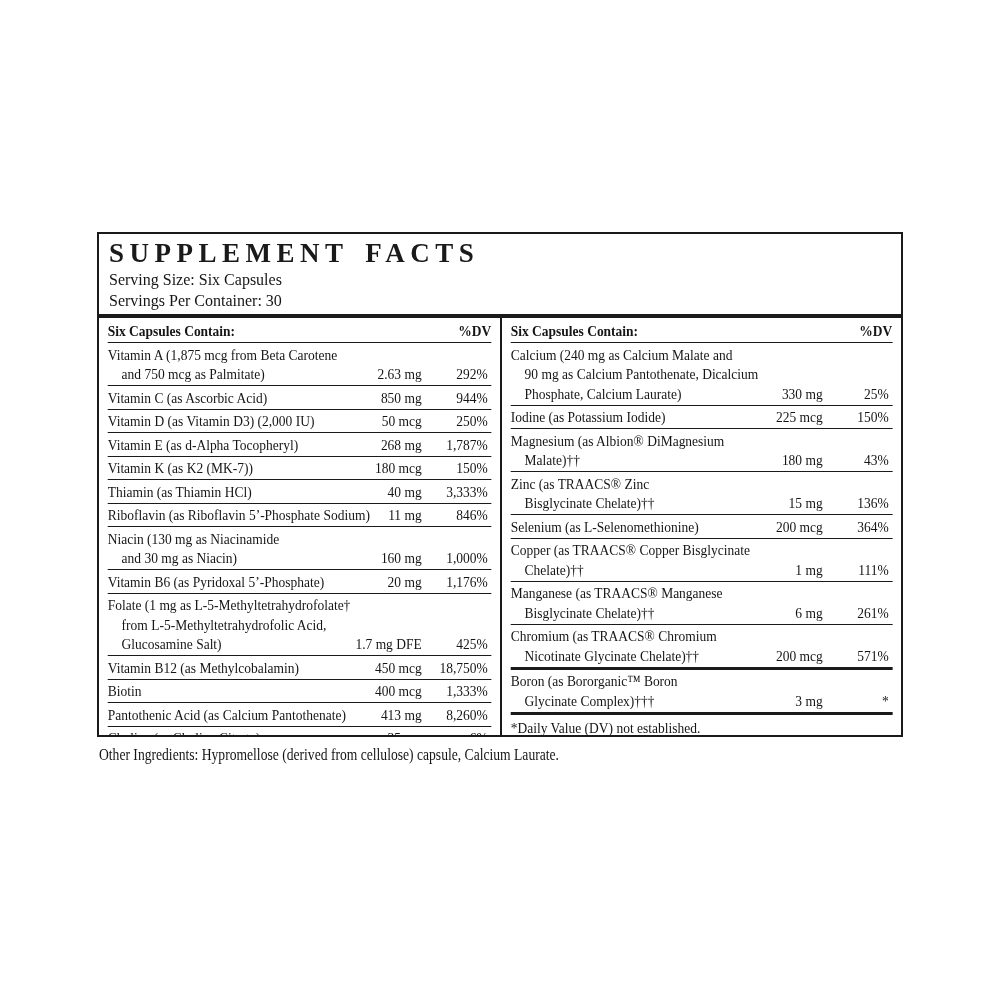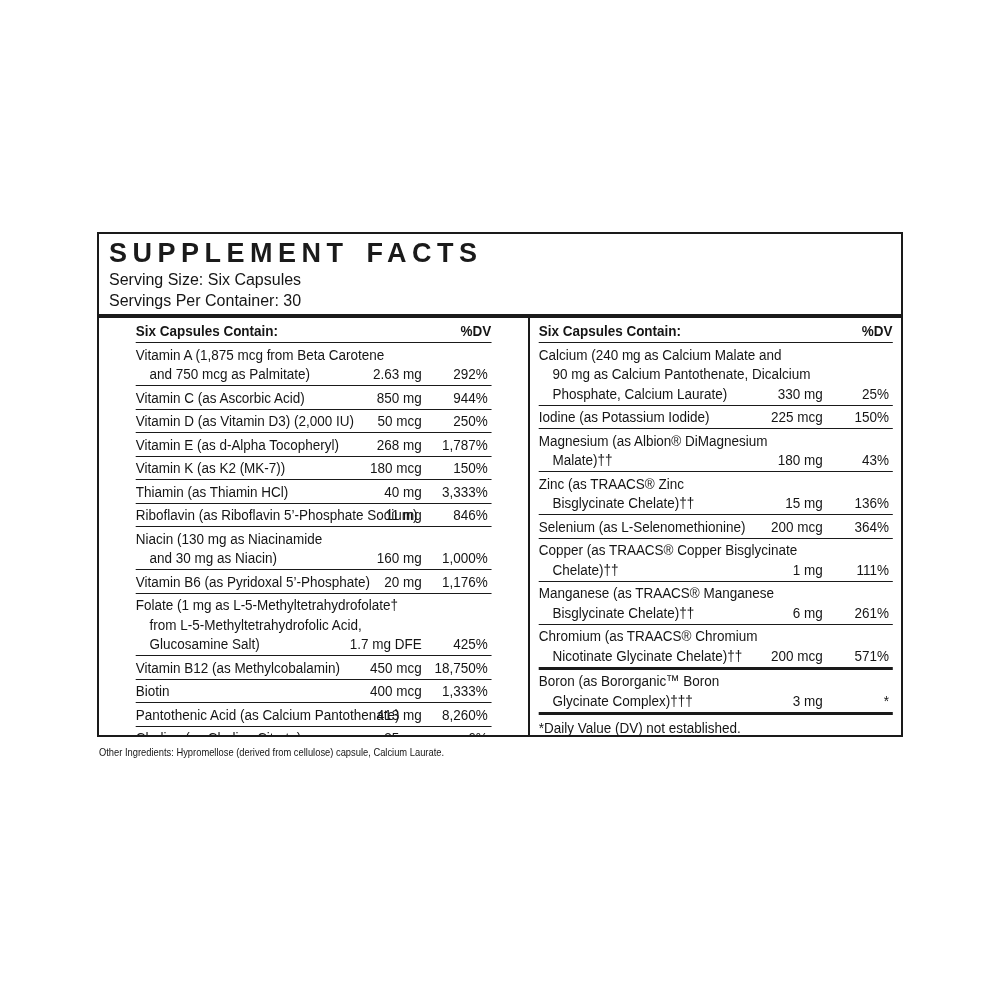--- a/index.html
+++ b/index.html
@@ -1,34 +1,34 @@
 <!DOCTYPE html>
 <html><head>
 <meta charset="utf-8">
 <style>
   html,body { margin:0; padding:0; background:#ffffff; }
   .canvas {
     position:relative; width:1000px; height:1000px; background:#ffffff;
-    font-family:Liberation Sans, sans-serif; color:#151515;
+    font-family:Liberation Serif, serif; color:#151515;
     overflow:hidden;
   }
   .facts-box {
     position:absolute; left:97px; top:232px; width:806px; height:505px;
     border:2.5px solid #1a1a1a; box-sizing:border-box;
     display:flex; flex-direction:column; background:#fff;
   }
   .top-section { padding:4px 12px 0 10px; }
   .facts-title {
     margin:0; font-size:27px; font-weight:bold; line-height:31px;
     letter-spacing:5.5px; word-spacing:5px; color:#1a1a1a;
   }
   .serving-line { font-size:16px; line-height:21px; }
   .thick-rule { height:4px; background:#1a1a1a; margin-top:3px; flex:none; }
   .cols { flex:1; display:flex; min-height:0; }
-  .col { width:50%; box-sizing:border-box; overflow:hidden;margin-left:28px; }
+  .col { width:50%; box-sizing:border-box; overflow:hidden; }
   .col-right { border-left:2px solid #1a1a1a; }
   
   .cond { width:114.95%; transform:scaleX(0.87); transform-origin:0 0;
           padding:0 10px; box-sizing:border-box; }
   .col-header {
     display:flex; justify-content:space-between; align-items:flex-end;
     font-weight:bold; font-size:15.5px; line-height:19px;
     padding:3px 0 2px; border-bottom:1.8px solid #1a1a1a;
   }
   .row {
@@ -38,21 +38,21 @@
   .row:first-child { border-top:none; }
   .row.sep-heavy { border-top:3px solid #1a1a1a; }
   .row-label { display:block; white-space:pre-line; padding-left:16px; text-indent:-16px; }
   .row-amt { position:absolute; right:80px; bottom:1.5px; white-space:nowrap; }
   .row-dv  { position:absolute; right:4px;  bottom:1.5px; white-space:nowrap; }
   .col-left .rows { border-bottom:1.8px solid #1a1a1a; }
   .dv-footnote {
     border-top:3px solid #1a1a1a; font-size:15.5px; line-height:19.5px;
     padding:3px 0 4px;
   }
-  .other-ing { position:absolute; left:99px; top:746px; width:860px; font-size:11px; }
+  .other-ing { position:absolute; left:99px; top:746px; width:860px; font-size:16px; }
   .cond-inline { display:inline-block; width:118%; transform:scaleX(0.85);
                  transform-origin:0 0; white-space:nowrap; }
 </style>
 </head>
 <body>
 
 <div class="canvas">
   <div class="facts-box">
 
     <div class="top-section">

